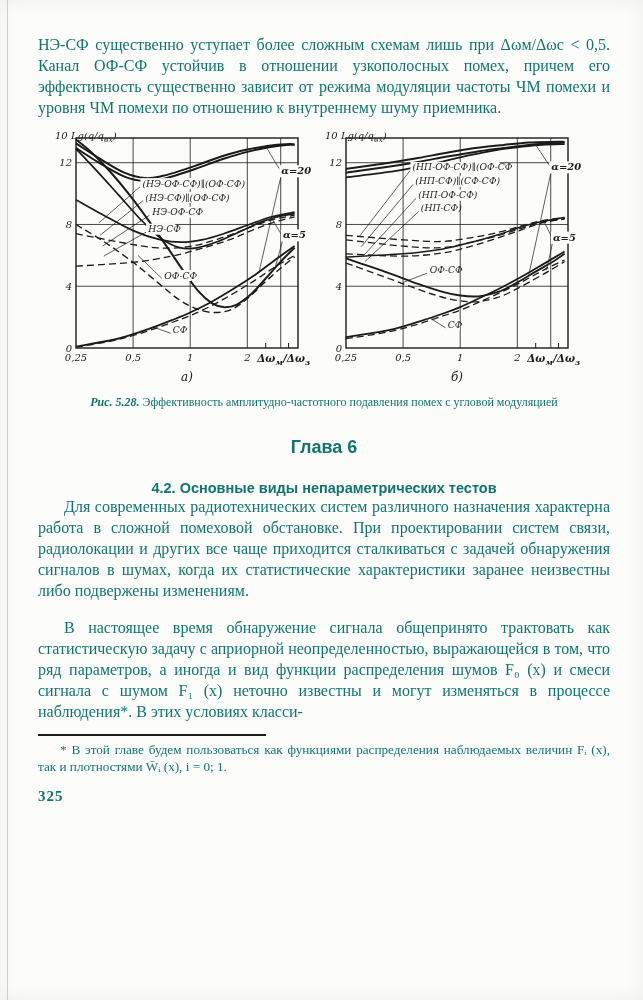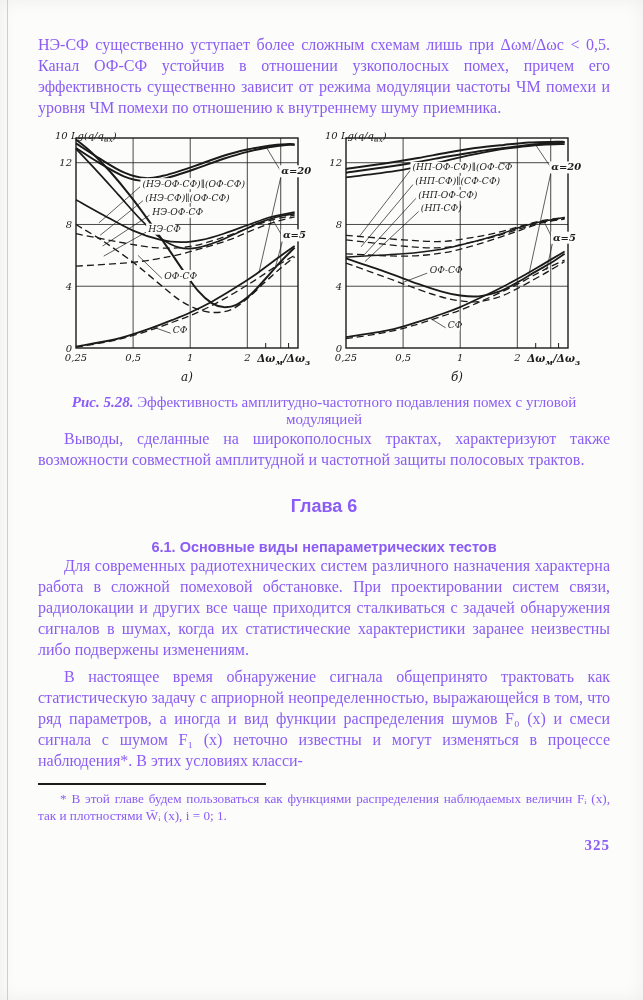--- a/index.html
+++ b/index.html
@@ -1,38 +1,38 @@
 <!DOCTYPE html>
 <html><head>
 <meta charset="utf-8">
 <style>
   html,body{margin:0;padding:0;}
   body{width:643px;height:1000px;background:#e9e9e6;font-family:"Liberation Serif",serif;}
   .page{position:relative;width:643px;height:1000px;background:#fcfcfa;overflow:hidden;
-        box-shadow:inset 0 0 18px rgba(0,0,0,.06);color:#8b5cf6;}
+        box-shadow:inset 0 0 18px rgba(0,0,0,.06);color:#0f766e;}
   .page::before{content:"";position:absolute;left:7px;top:0;bottom:0;width:1px;background:#cfcfca;}
   .content{position:absolute;left:38px;top:34px;width:572px;}
   p.body{font-size:16px;line-height:21px;text-align:justify;margin:0;}
   p.indent{text-indent:26px;}
   .charts{display:flex;gap:12px;margin:10px 0 0 16px;}
   .chart svg{display:block;}
   figure{margin:0;}
-  figcaption{font-size:15px;line-height:17px;text-align:center;margin-top:10px;padding:0 10px;}
+  figcaption{font-size:12px;line-height:17px;text-align:center;margin-top:10px;padding:0 10px;}
   figcaption .cap-label{font-style:italic;font-weight:bold;}
   .after-fig{margin-top:24px;}
   .kicker{font-family:"Liberation Sans",sans-serif;font-size:18px;font-weight:600;text-align:center;margin-top:26px;}
   .chap-title{font-family:"Liberation Sans",sans-serif;font-size:17px;font-weight:700;letter-spacing:.4px;
               text-align:center;line-height:25px;margin-top:14px;}
   .sec-head{font-family:"Liberation Sans",sans-serif;font-size:14.5px;font-weight:700;text-align:center;margin-top:22px;}
   .sec-par{margin-top:9px;}
-  .sec-par + .sec-par{margin-top:6px;}
+  .sec-par + .sec-par{margin-top:16px;}
   .footnote{margin-top:12px;}
   .fn-rule{width:228px;height:2px;background:#1c1c1c;margin-bottom:5px;}
   .fn-text{font-size:13.2px;line-height:17px;text-align:justify;text-indent:22px;margin:0;}
-  .pageno{font-size:15px;font-weight:bold;text-align:right;margin-top:13px;letter-spacing:1px;}
+  .pageno{font-size:15px;font-weight:bold;text-align:left;margin-top:13px;letter-spacing:1px;}
 </style>
 </head>
 <body>
 
 <div class="page">
   <div class="content">
 
     <p class="body">НЭ-СФ существенно уступает более сложным схемам лишь при Δωм/Δωс &lt; 0,5. Канал ОФ-СФ устойчив в отношении узкополосных помех, причем его эффективность существенно зависит от режима модуляции частоты ЧМ помехи и уровня ЧМ помехи по отношению к внутреннему шуму приемника.</p>
 
     <figure>
@@ -160,28 +160,27 @@
               <text x="133" y="253" font-size="12" text-anchor="middle" font-family="&quot;DejaVu Serif&quot;,serif" fill="#1b1b1b" font-style="italic">б)</text>
             </svg>
           </div>
       </div>
       <figcaption>
         <span class="cap-label">Рис. 5.28.</span>
         <span>Эффективность амплитудно-частотного подавления помех с угловой модуляцией</span>
       </figcaption>
     </figure>
 
-    <p class="body indent after-fig">Выводы, сделанные на широкополосных трактах, характеризуют также возможности совместной амплитудной и частотной защиты полосовых трактов.</p>
 
     <div class="kicker">Глава 6</div>
 
     <div class="chap-title">
     </div>
 
-    <div class="sec-head">6.1. Основные виды непараметрических тестов</div>
+    <div class="sec-head">4.2. Основные виды непараметрических тестов</div>
 
     <p class="body indent sec-par">Для современных радиотехнических систем различного назначения характерна работа в сложной помеховой обстановке. При проектировании систем связи, радиолокации и других все чаще приходится сталкиваться с задачей обнаружения сигналов в шумах, когда их статистические характеристики заранее неизвестны либо подвержены изменениям.</p>
     <p class="body indent sec-par">В настоящее время обнаружение сигнала общепринято трактовать как статистическую задачу с априорной неопределенностью, выражающейся в том, что ряд параметров, а иногда и вид функции распределения шумов F₀ (x) и смеси сигнала с шумом F₁ (x) неточно известны и могут изменяться в процессе наблюдения*. В этих условиях класси-</p>
 
     <div class="footnote">
       <div class="fn-rule"></div>
       <p class="fn-text">* В этой главе будем пользоваться как функциями распределения наблюдаемых величин Fᵢ (x), так и плотностями W̄ᵢ (x), i = 0; 1.</p>
     </div>
 
     <div class="pageno">325</div>

